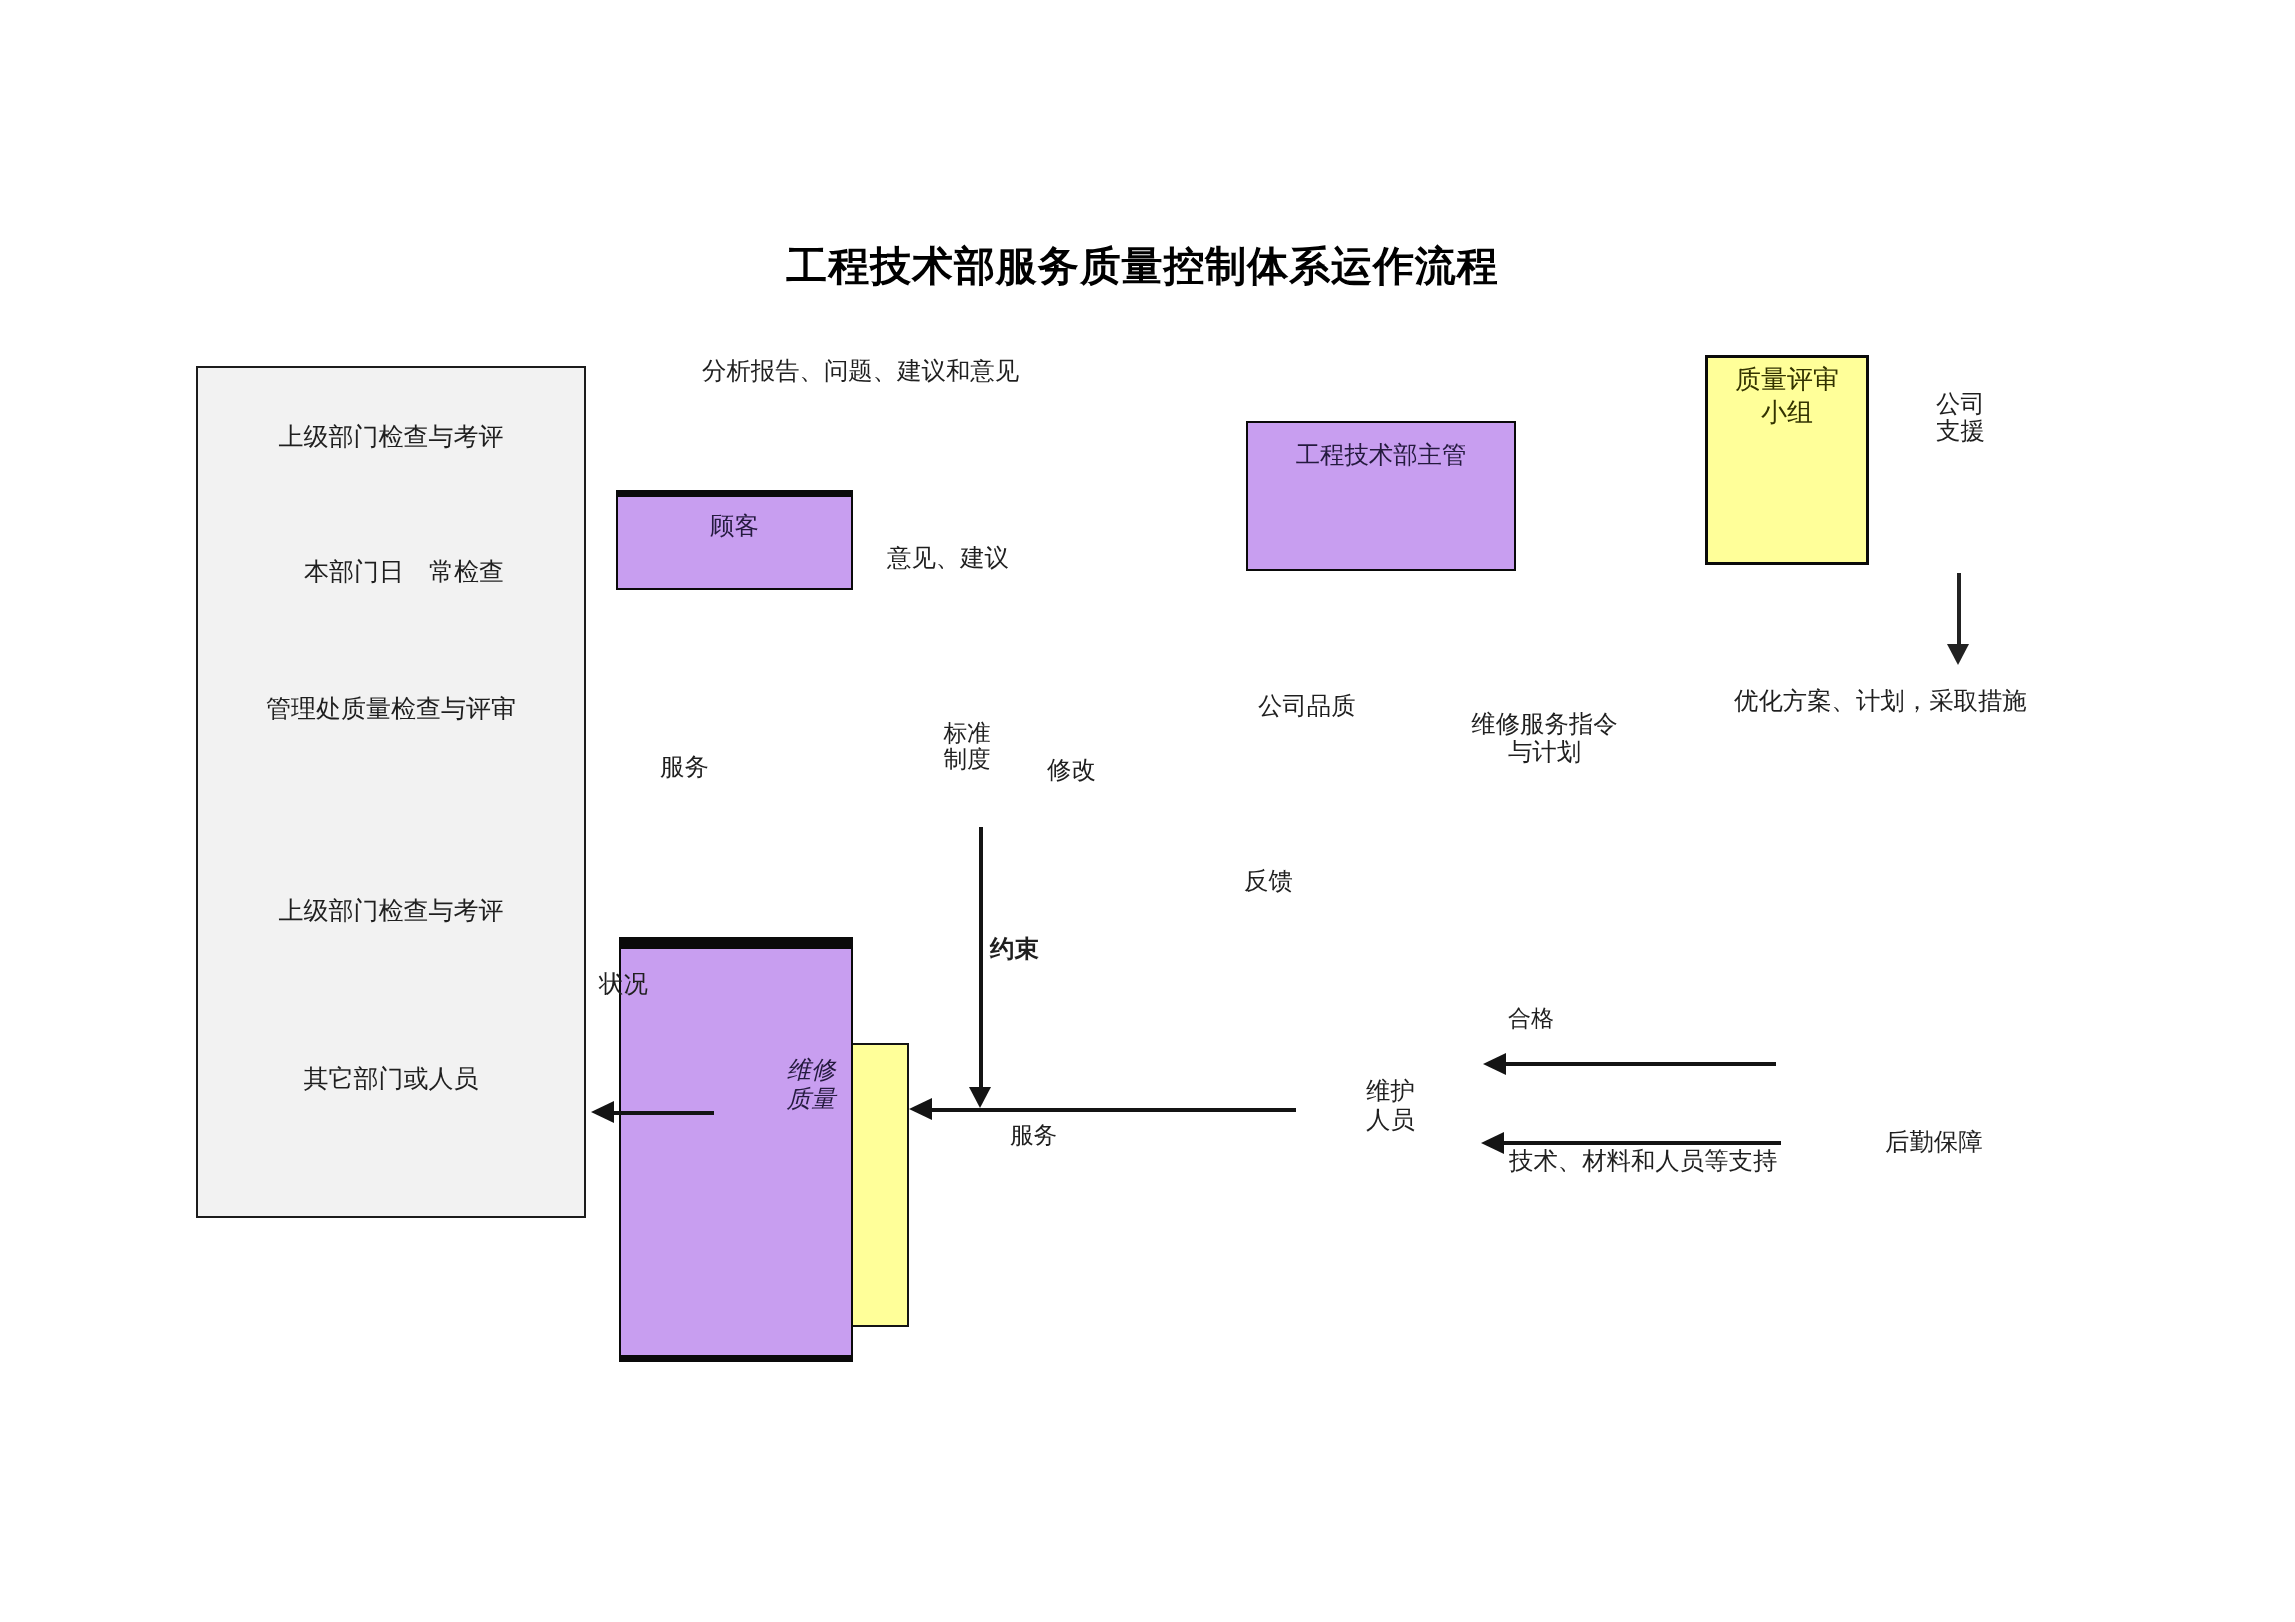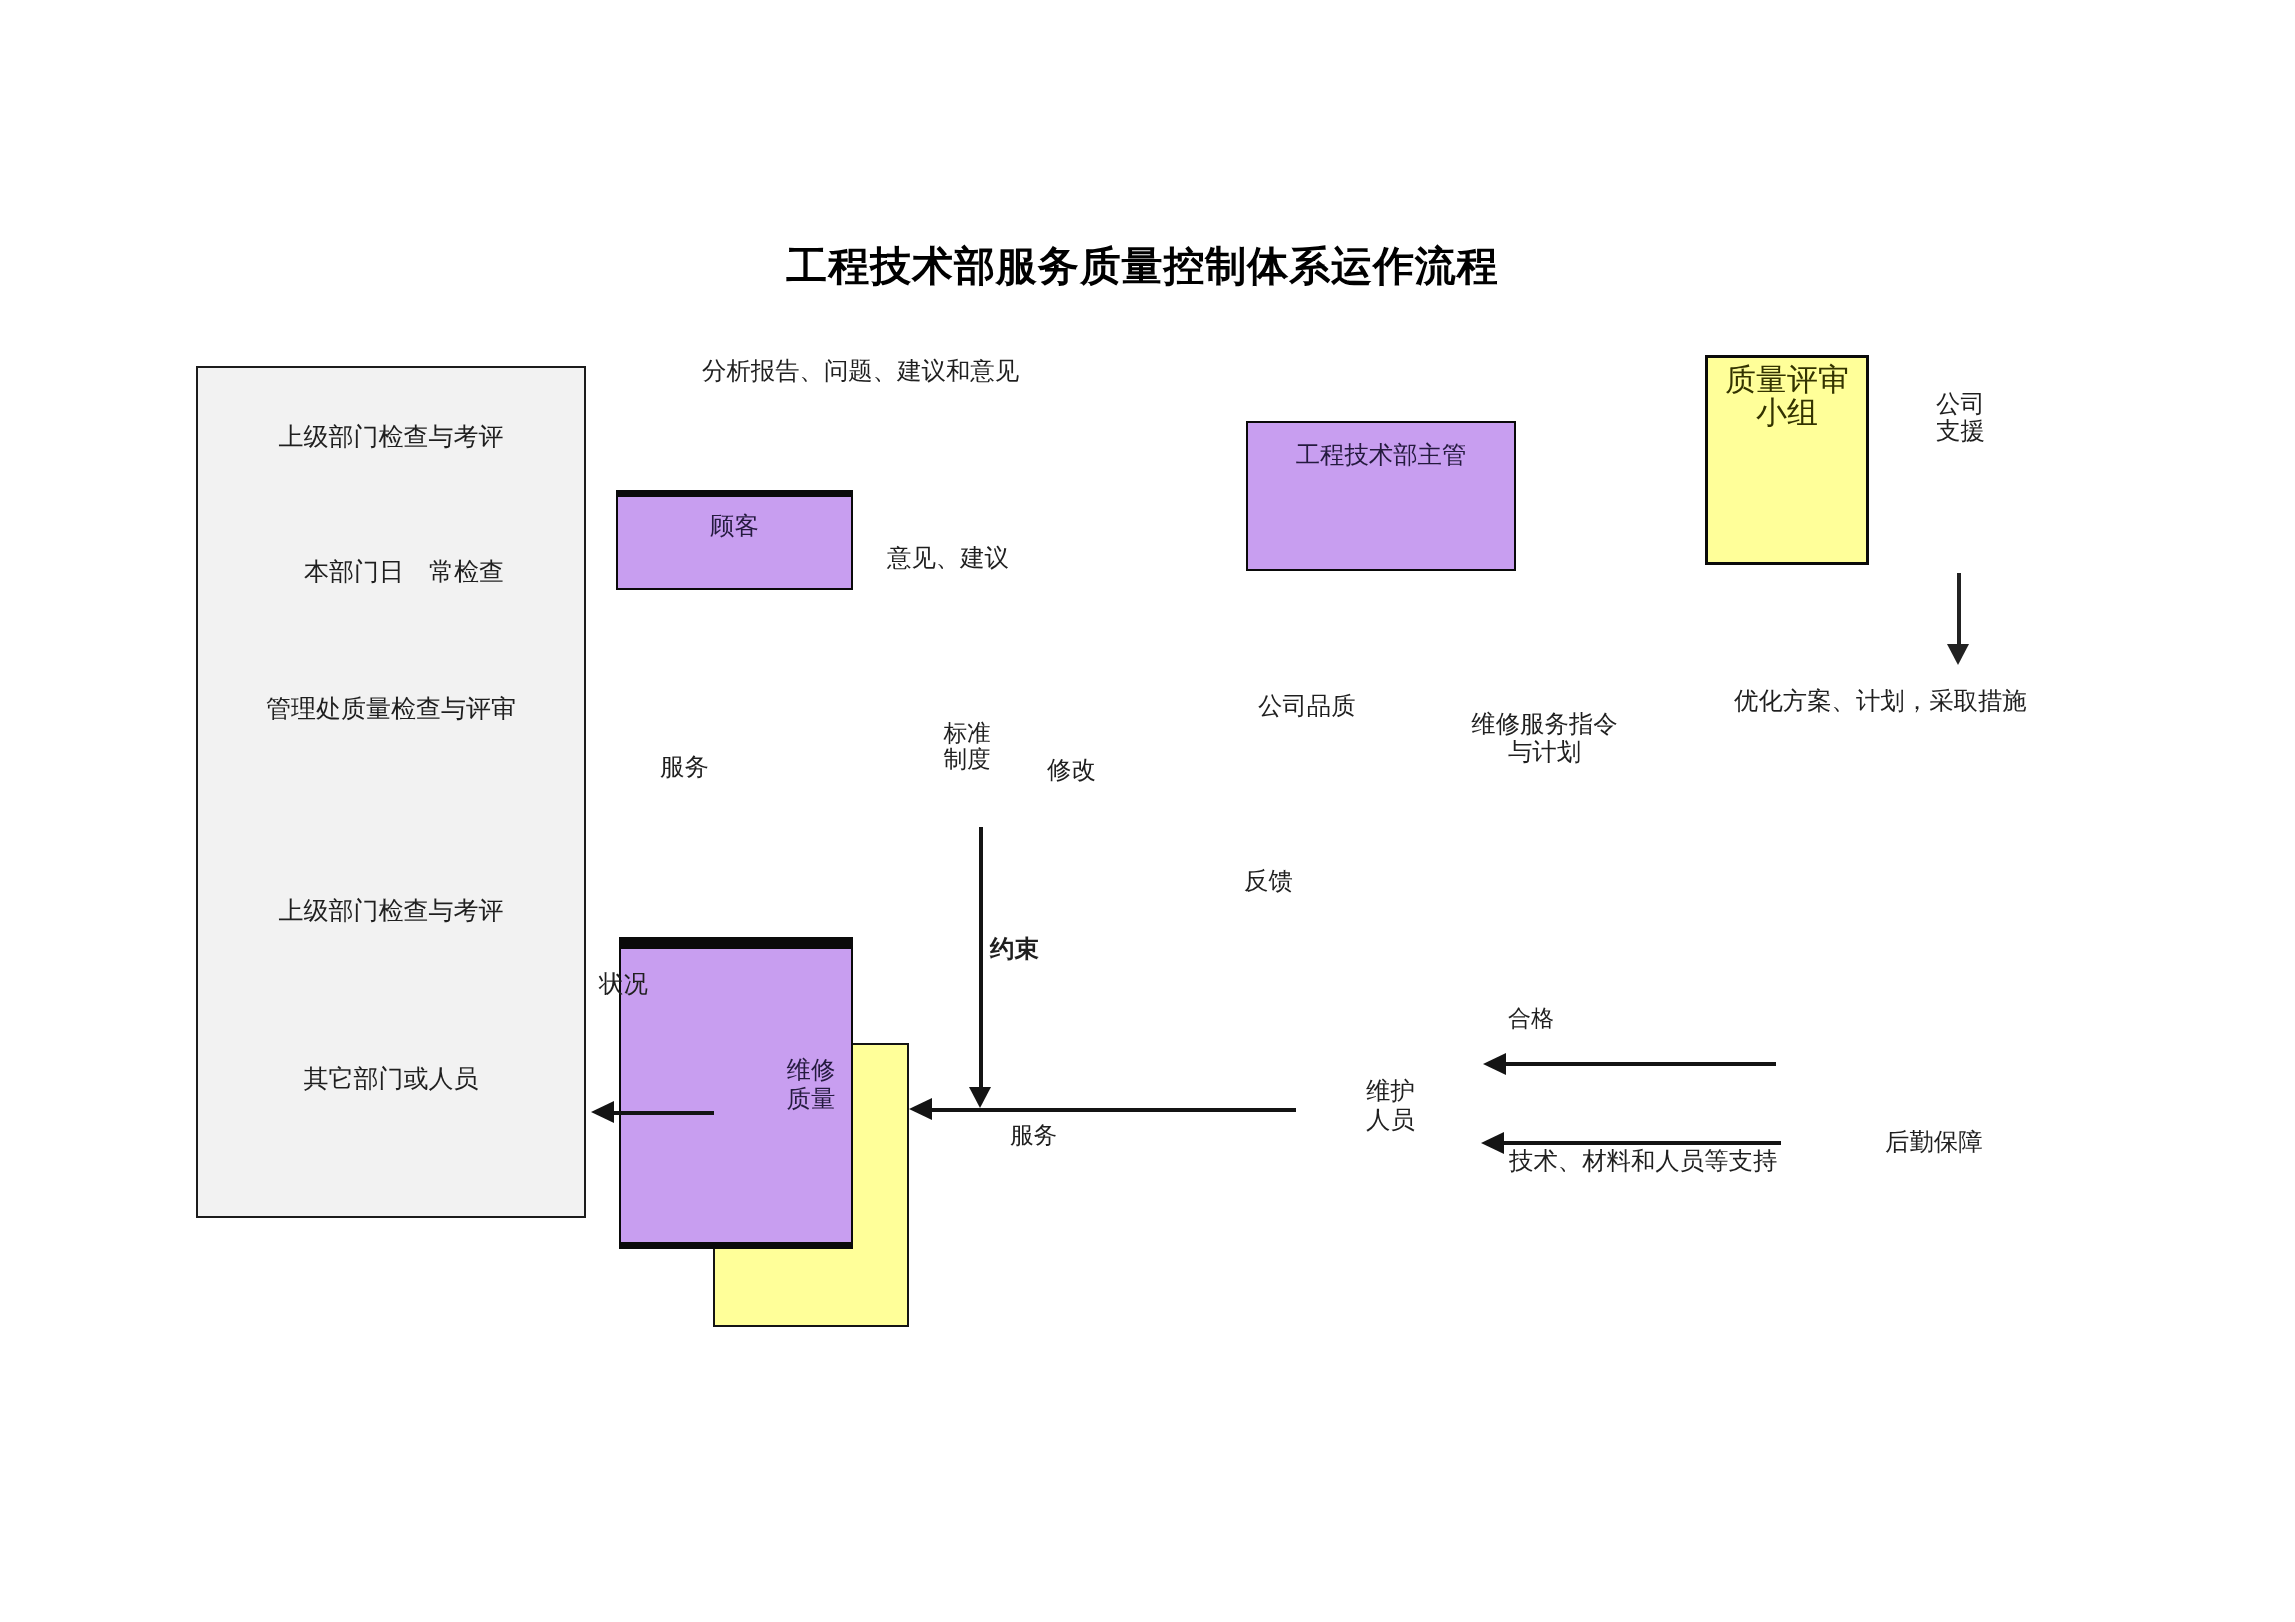--- a/index.html
+++ b/index.html
@@ -66,39 +66,40 @@
   #supervisor-box{
     left:1246px;top:421px;width:270px;height:150px;
     background:#C89EF0;
   }
   #supervisor-box .box-label{margin-top:17.4px;color:#241a3e;}
   #quality-team-box{
     left:1705px;top:355px;width:164px;height:210px;
     background:#FFFF99;
     border-width:3.5px;
   }
-  #quality-team-box .box-label{margin-top:8.7px;font-size:31px;line-height:25px;color:#333300;}
+  #quality-team-box .box-label{margin-top:8.7px;font-size:26px;line-height:25px;color:#333300;}
   #training-box{
     left:1776px;top:978px;width:307px;height:120px;
     background:#A5D3F7;
     border-top-width:7.9px;
   }
   #training-box .box-label{margin-top:19px;font-size:20px;color:#1b2a3a;}
   #maintenance-yellow-box{
     left:713px;top:1043px;width:196px;height:284px;
     background:#FFFF99;
     border-color:#141414;
     z-index:1;
   }
   #maintenance-quality-box{
-    left:619px;top:937px;width:234px;height:312px;
+    left:619px;top:937px;width:234px;height:425px;
     background:#C89EF0;
     border-top-width:12.2px;
     border-bottom-width:7.9px;
     z-index:2;
+    font-style:italic;
   }
   #maintenance-quality-label{
     position:absolute;
     left:155px;top:106px;width:70px;
     text-align:center;
     font-size:24.4px;line-height:29px;
     color:#241a3e;
   }
   
   .hline{position:absolute;height:3.5px;background:#141414;z-index:3;}

